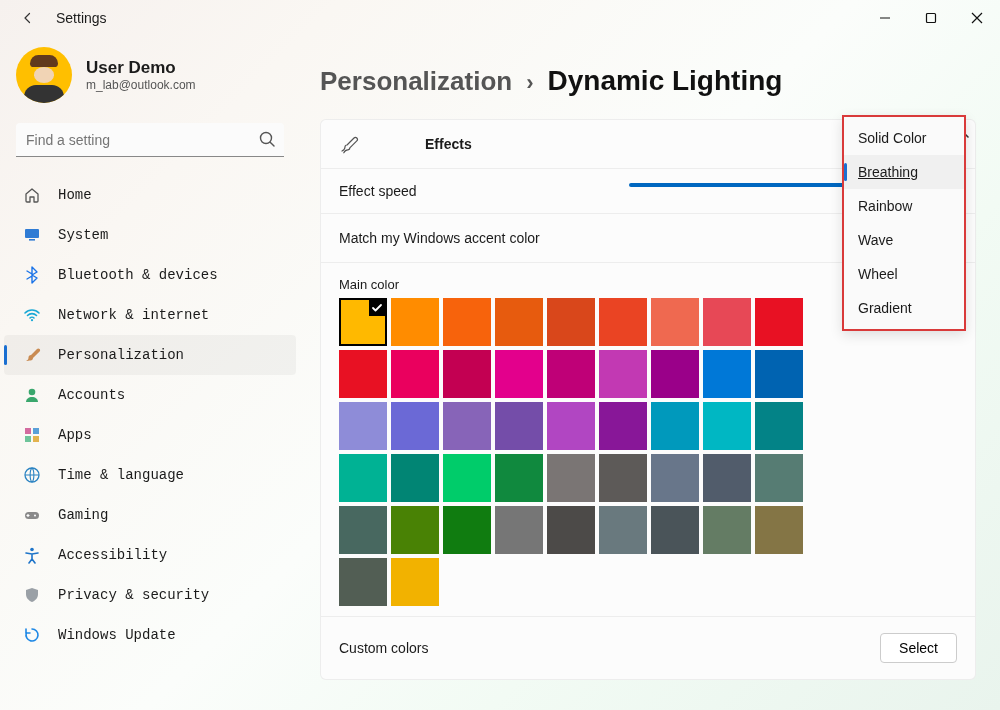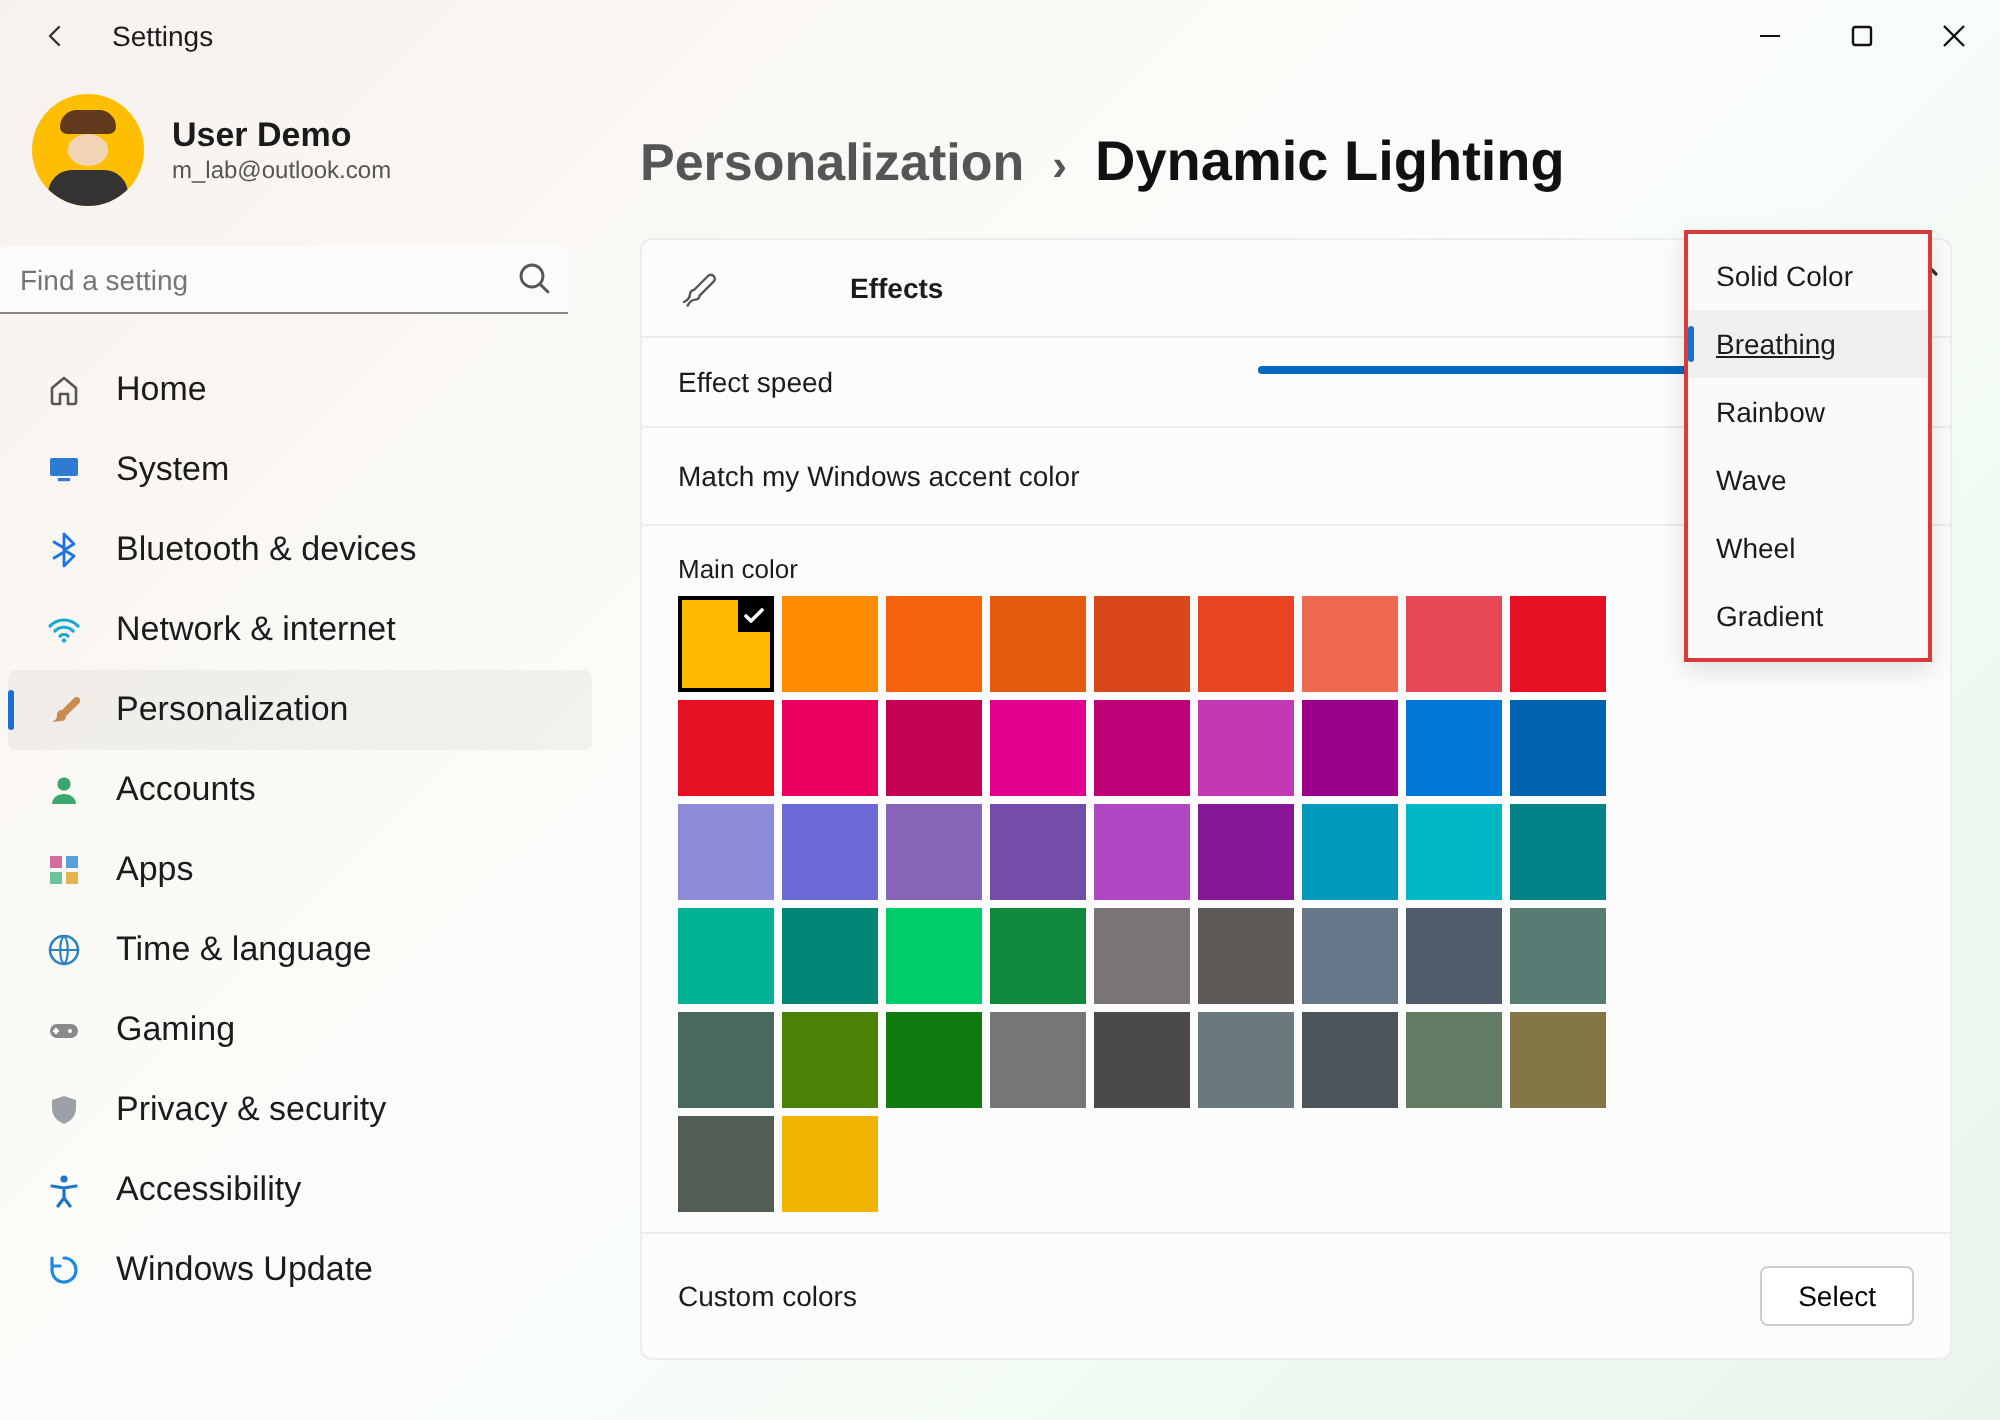--- a/index.html
+++ b/index.html
@@ -59,21 +59,21 @@
     margin-top:8px;
   }
   .avatar .torso {
     width:40px;height:24px;border-radius:12px 12px 0 0;
     background:#333;
   }
   .profile-text { margin-left:14px; }
   .profile-name { font-weight:600; font-size:17px; }
   .profile-email { font-size:12px; color:#555; }
 
-  .search-wrap { padding:0 16px 18px 0; }
+  .search-wrap { padding:0 16px 18px 16px; }
   .search { position:relative; }
   .search input {
     width:100%; height:34px;
     border:none;
     border-bottom:1px solid #888;
     border-radius:4px 4px 0 0;
     background:#fbfbfb;
     padding:0 34px 0 10px;
     font-size:14px;
     outline:none;
@@ -94,21 +94,21 @@
   .nav-item.selected { background:rgba(0,0,0,0.04); border-radius:4px; margin:0 4px; padding-left:18px;}
   .nav-item.selected::before {
     content:""; position:absolute; left:0; top:10px; bottom:10px;
     width:3px; background:#1a6fd1; border-radius:2px;
   }
   .nav-icon {
     width:20px; height:20px; flex-shrink:0;
     display:flex;align-items:center;justify-content:center;
     margin-right:16px;
   }
-  .nav-label { font-size:17px; }
+  .nav-label { font-size:14px;font-family:Liberation Mono, monospace; }
 
   
   .main { flex:1; padding:30px 24px 0 20px; position:relative; }
   .breadcrumb { display:flex; align-items:baseline; gap:14px; margin-bottom:22px; }
   .bc-parent { font-size:26px; font-weight:600; color:#555; }
   .bc-sep { font-size:22px; color:#555; font-weight:600;}
   .bc-current { font-size:28px; font-weight:700; color:#111; }
 
   .card {
     background:#fcfcfc;
@@ -323,33 +323,33 @@
               <rect x="2" y="6" width="14" height="7" rx="3.5" fill="#8a8a8a"></rect>
               <circle cx="12" cy="9.5" r="1" fill="#fff"></circle>
               <path d="M5 8v3M3.5 9.5h3" stroke="#fff" stroke-width="1.2"></path>
             </svg>
           </span>
           <span class="nav-label">Gaming</span>
         </div>
         <div class="nav-item">
           <span class="nav-icon">
             <svg width="18" height="18" viewBox="0 0 18 18">
-              <path d="M9 2l6 2v4c0 4-2.5 6.5-6 8-3.5-1.5-6-4-6-8V4z" fill="#9aa0a6"></path>
-            </svg>
-          </span>
-          <span class="nav-label">Privacy &amp; security</span>
-        </div>
-        <div class="nav-item">
-          <span class="nav-icon">
-            <svg width="18" height="18" viewBox="0 0 18 18">
               <circle cx="9" cy="3.5" r="1.8" fill="#1e74c9"></circle>
               <path d="M3 7l6 1 6-1M9 8v5l-3 4M9 13l3 4" stroke="#1e74c9" stroke-width="1.6" fill="none" stroke-linecap="round" stroke-linejoin="round"></path>
             </svg>
           </span>
           <span class="nav-label">Accessibility</span>
+        </div>
+        <div class="nav-item">
+          <span class="nav-icon">
+            <svg width="18" height="18" viewBox="0 0 18 18">
+              <path d="M9 2l6 2v4c0 4-2.5 6.5-6 8-3.5-1.5-6-4-6-8V4z" fill="#9aa0a6"></path>
+            </svg>
+          </span>
+          <span class="nav-label">Privacy &amp; security</span>
         </div>
         <div class="nav-item">
           <span class="nav-icon">
             <svg width="18" height="18" viewBox="0 0 18 18">
               <path d="M9 3a6 6 0 1 1-5.7 4.1" stroke="#1e88e5" stroke-width="1.6" fill="none" stroke-linecap="round"></path>
               <path d="M3 3v4h4" stroke="#1e88e5" stroke-width="1.6" fill="none" stroke-linecap="round" stroke-linejoin="round"></path>
             </svg>
           </span>
           <span class="nav-label">Windows Update</span>
         </div>

